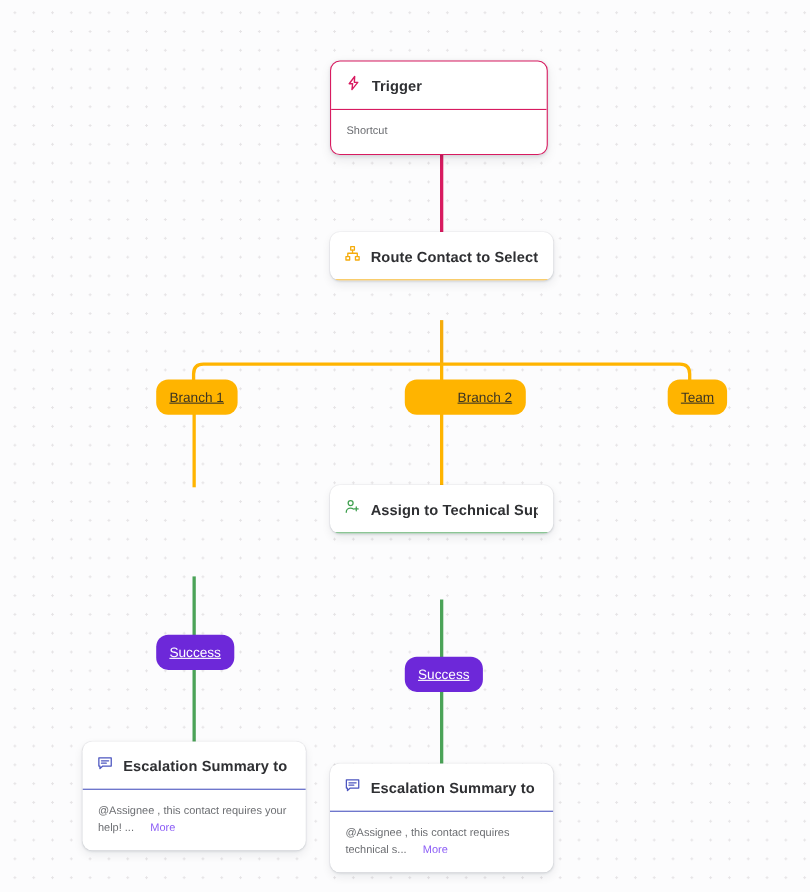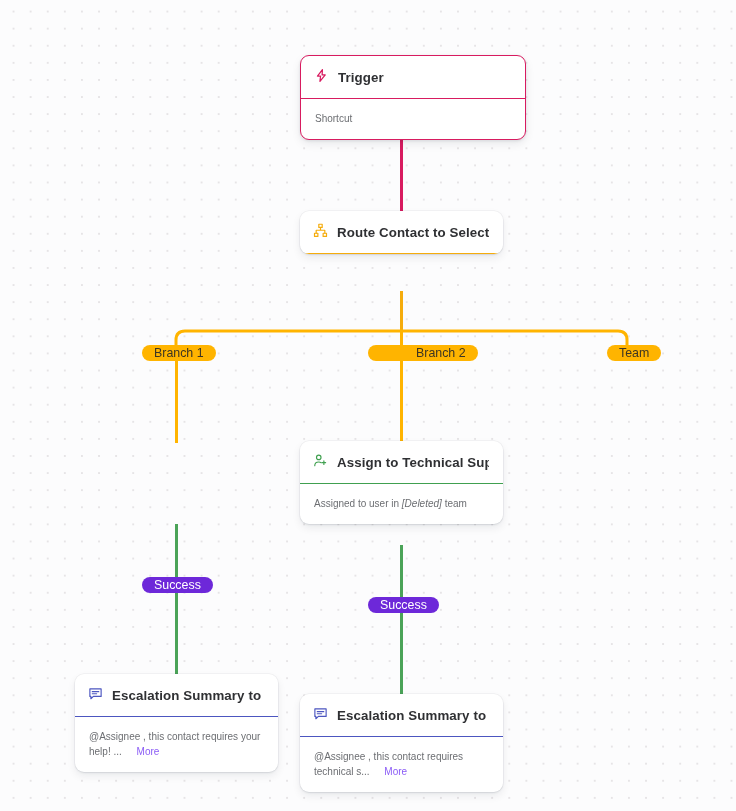--- a/index.html
+++ b/index.html
@@ -87,25 +87,26 @@
 
   .icon { flex: 0 0 auto; display: block; }
 
   
   .pill {
     position: absolute;
     z-index: 4;
     display: flex;
     align-items: center;
     justify-content: center;
-    height: 16px;
+    height: 32px;
     padding: 0 12px;
     border-radius: 11px;
     font-size: 12.4px;
     white-space: nowrap;
+    text-decoration: underline;
   }
   .pill-branch {
     background: #ffb400;
     color: #3d3522;
     font-weight: 400;
   }
   .pill-success {
     background: #6d28d9;
     color: #ffffff;
     font-weight: 400;
@@ -126,21 +127,21 @@
 
     <path d="M176.5,356 L176.5,443" stroke="#ffb400" stroke-width="3" fill="none"></path>
 
     <path d="M401.5,331 L401.5,443" stroke="#ffb400" stroke-width="3" fill="none"></path>
 
     <path d="M176.5,524 L176.5,676" stroke="#4ba358" stroke-width="3" fill="none"></path>
 
     <path d="M401.5,545 L401.5,696" stroke="#4ba358" stroke-width="3" fill="none"></path>
   </svg>
 
-  <div class="node selected acc-crimson" style="left:300px; top:55px; width:226px;">
+  <div class="node selected acc-crimson" style="left:300px; top:55px; width:198px;">
     <div class="node-head">
       <span class="icon">
         <svg width="15" height="15" viewBox="0 0 24 24" fill="none" stroke="#d81b60" stroke-width="2" stroke-linejoin="round" stroke-linecap="round">
           <path d="M13.5 2.5 L5.5 13 h5 l-1 8.5 L18 11 h-5 z"></path>
         </svg>
       </span>
       <span class="node-title">Trigger</span>
     </div>
     <div class="node-body">Shortcut</div>
   </div>
@@ -176,23 +177,20 @@
     <div class="node-head">
       <span class="icon">
         <svg width="15" height="15" viewBox="0 0 24 24" fill="none" stroke="#40a050" stroke-width="1.85" stroke-linecap="round" stroke-linejoin="round">
           <circle cx="9.2" cy="7" r="3.6"></circle>
           <path d="M2.8 20.4 c0-3.6 2.9-6 6.4-6 1.5 0 2.9.4 4 1.2"></path>
           <path d="M17.4 12.6 v5.6 M14.6 15.4 h5.6"></path>
         </svg>
       </span>
       <span class="node-title">Assign to Technical Sup…</span>
     </div>
-    <div class="node-body">
-      <span>Assigned to user in </span><span class="it">[Deleted]</span><span> team</span>
-    </div>
   </div>
 
   <div class="pill pill-success" style="left:142px; top:577px;">
     <span>Success</span>
   </div>
 
   <div class="pill pill-success" style="left:368px; top:597px;">
     <span>Success</span>
   </div>
 

